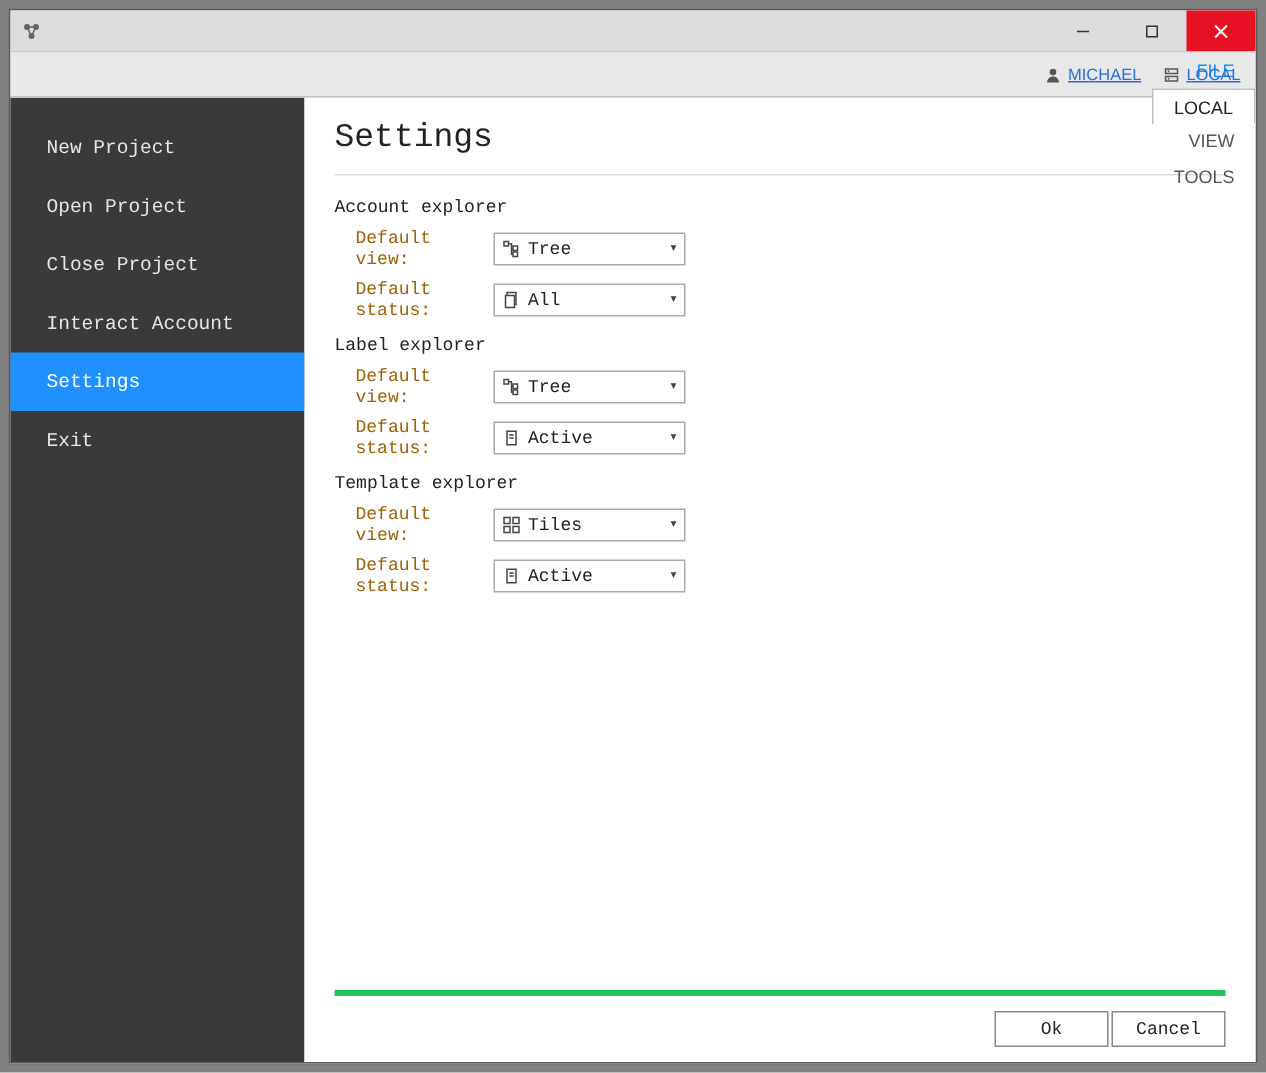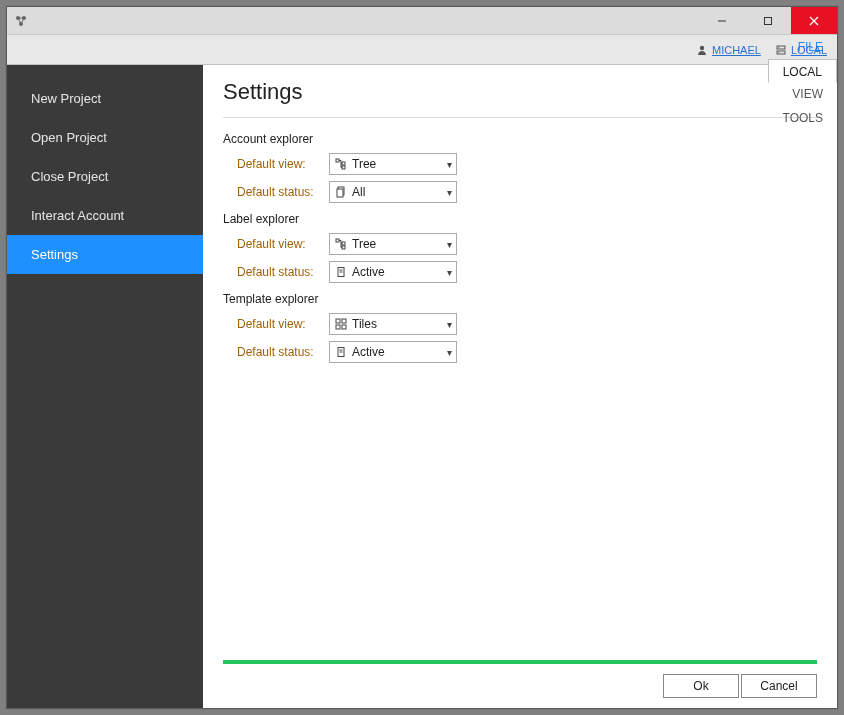--- a/index.html
+++ b/index.html
@@ -39,21 +39,21 @@
   .ribbon-tab.file { color:#1e90ff; font-weight:500; }
   .ribbon-tab.active {
     background:#ffffff; border:1px solid #c0c0c0; border-bottom:1px solid #ffffff;
     color:#222; margin-bottom:-1px;
   }
   .ribbon-right { position:absolute; right:10px; top:0; height:100%; display:flex; align-items:center; gap:14px; font-size:11px; }
   .ribbon-link { color:#2a6fd6; text-decoration: underline; display:flex; align-items:center; gap:4px; }
   .ribbon-link .ico { color:#555; text-decoration:none; display:inline-block; }
 
   
-  .body { flex:1; display:flex; min-height:0; }
+  .body { flex:1; display:flex; min-height:0;font-family:Liberation Mono, monospace; }
   .sidebar { width:196px; background:#3a3a3a; color:#ddd; display:flex; flex-direction:column; padding-top:14px; }
   .side-item { padding: 12px 24px; font-size:13px; color:#e6e6e6; cursor:default; }
   .side-item.selected { background:#1e90ff; color:#fff; }
 
   .content { flex:1; background:#ffffff; display:flex; flex-direction:column; padding: 14px 20px 10px 20px; }
   .page-title { font-size:22px; font-weight:300; color:#222; margin:0 0 6px 0; }
   .hr { border:none; border-top:1px solid #ddd; margin:6px 0 8px 0; }
 
   .section-label { font-size:12px; color:#222; margin: 6px 0 4px 0; }
   .form-row { display:flex; align-items:center; margin: 3px 0 3px 0; }
@@ -136,20 +136,21 @@
   </div>
 
   <div class="body">
 
     <div class="sidebar">
       <div class="side-item">New Project</div>
       <div class="side-item">Open Project</div>
       <div class="side-item">Close Project</div>
       <div class="side-item">Interact Account</div>
       <div class="side-item selected">Settings</div>
+      <div class="side-item">Exit</div>
     </div>
 
     <div class="content">
       <h1 class="page-title">Settings</h1>
       <hr class="hr">
 
       <div class="section-label">Account explorer</div>
       <div class="form-row">
         <div class="flabel">Default view:</div>
         <div class="select-wrap">

